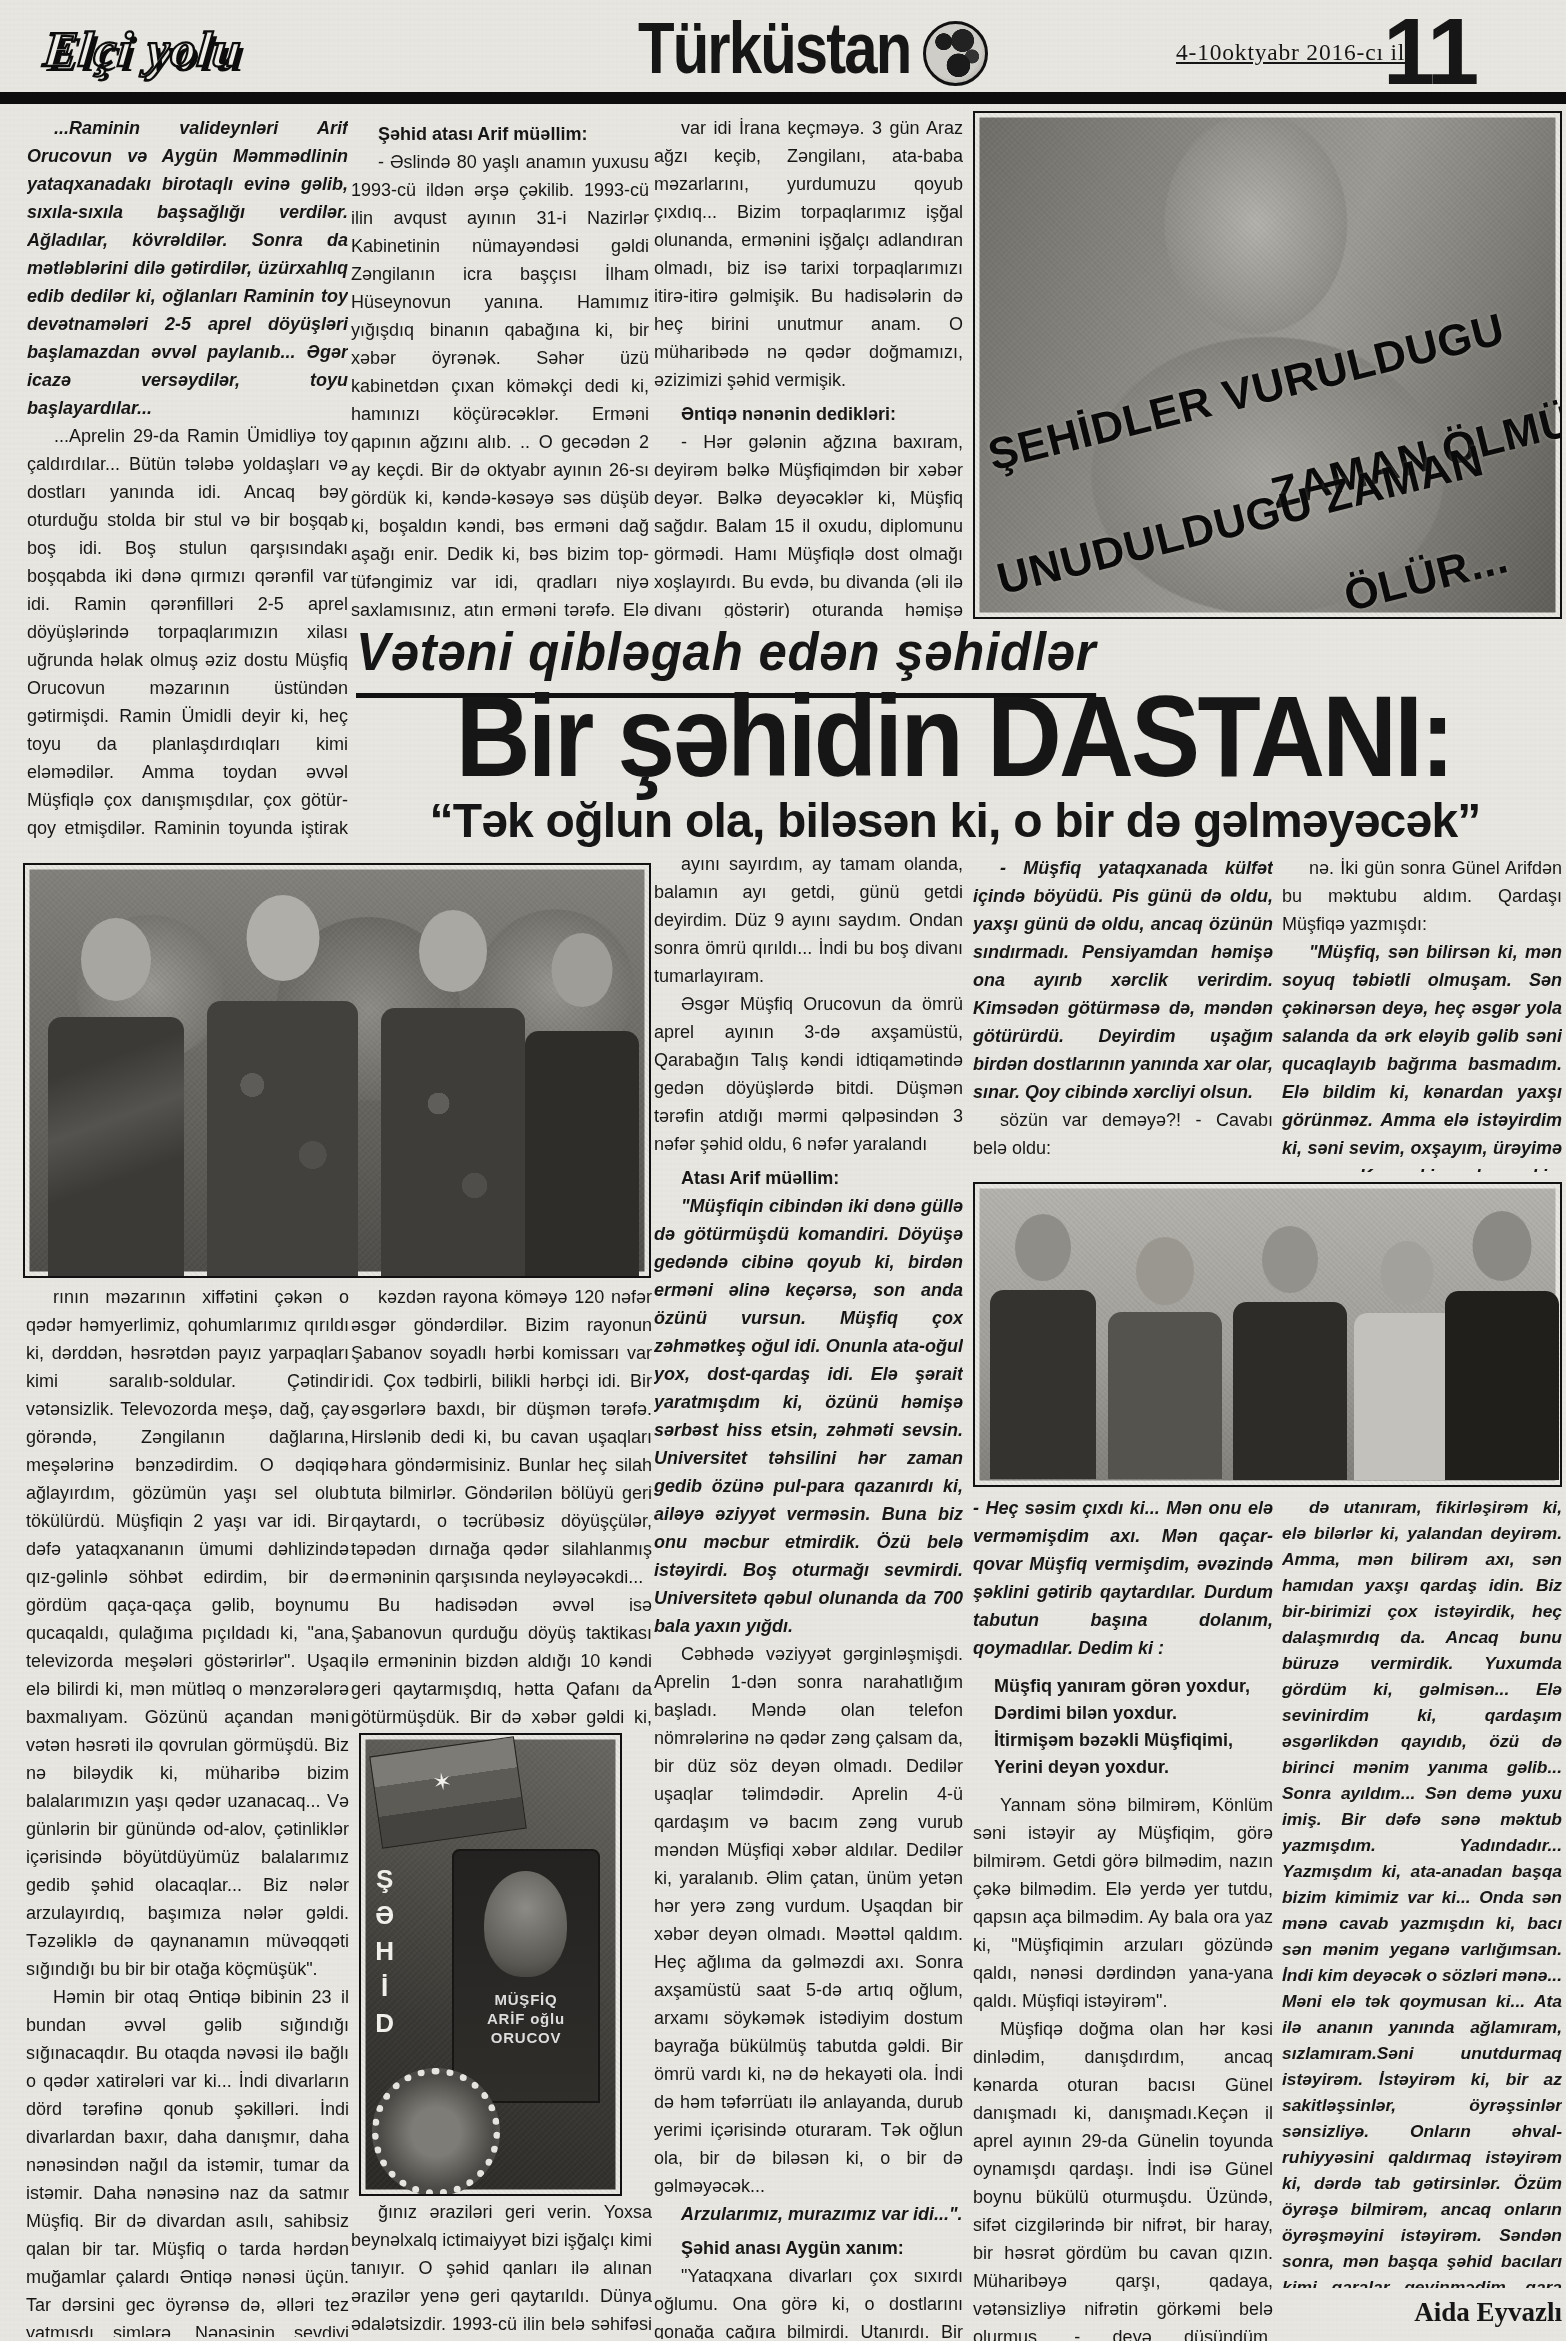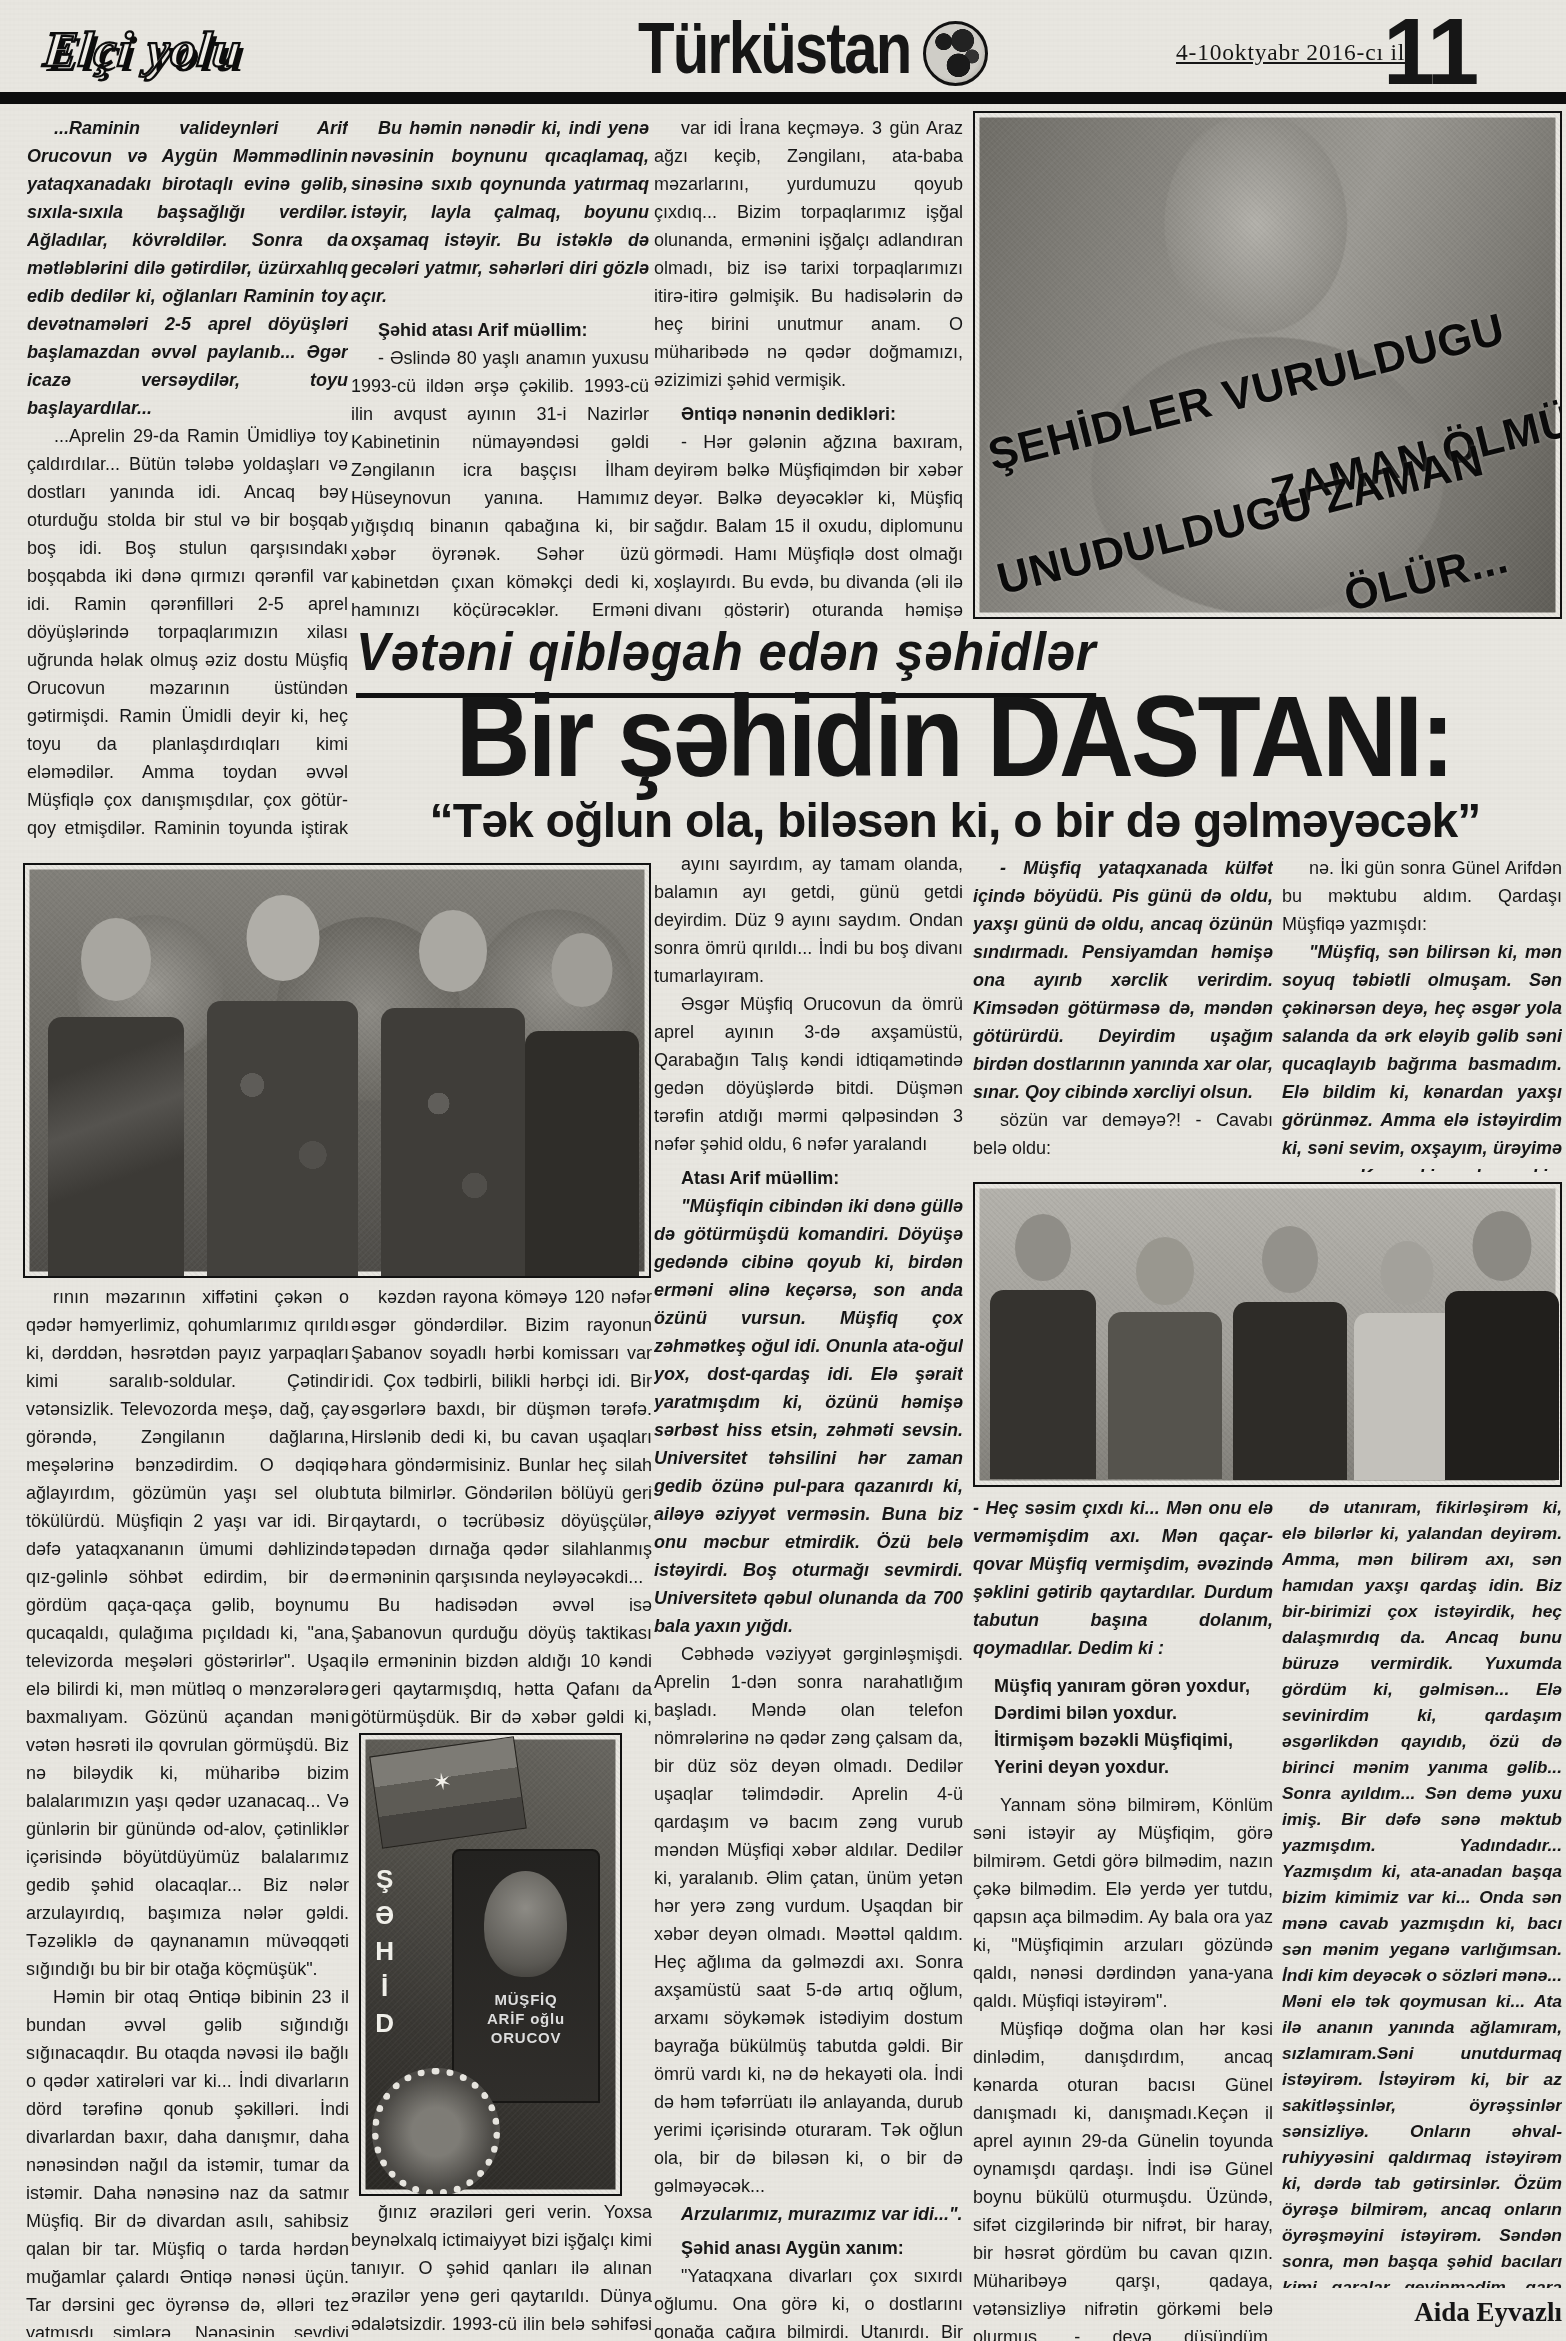--- a/index.html
+++ b/index.html
@@ -76,21 +76,20 @@
     <div class="overlayTxt" style="left:297px;top:356px;">ZAMAN ÖLMÜR</div>
     <div class="overlayTxt" style="left:23px;top:442px;">UNUDULDUGU ZAMAN</div>
     <div class="overlayTxt" style="left:370px;top:459px;">ÖLÜR...</div>
   </div>
 
   <div class="abs col" style="left:27px;top:114px;width:321px;height:729px;">
       <p class="para bi">...Raminin valideynləri Arif Orucovun və Aygün Məmmədlinin yataqxanadakı birotaqlı evinə gəlib, sıxıla-sıxıla başsağlığı verdilər. Ağladılar, kövrəldilər. Sonra da mətləblərini dilə gətirdilər, üzürxahlıq edib dedilər ki, oğlanları Raminin toy devətnamələri 2-5 aprel döyüşləri başlamazdan əvvəl paylanıb... Əgər icazə versəydilər, toyu başlayardılar...</p>
       <p class="para n">...Aprelin 29-da Ramin Ümidliyə toy çaldırdılar... Bütün tələbə yoldaşları və dostları yanında idi. Ancaq bəy oturduğu stolda bir stul və bir boşqab boş idi. Boş stulun qarşısındakı boşqabda iki dənə qırmızı qərənfil var idi. Ramin qərənfilləri 2-5 aprel döyüşlərində torpaqlarımızın xilası uğrunda həlak olmuş əziz dostu Müşfiq Orucovun məzarının üstündən gətirmişdi. Ramin Ümidli deyir ki, heç toyu da planlaşdırdıqları kimi eləmədilər. Amma toydan əvvəl Müşfiqlə çox danışmışdılar, çox götür-qoy etmişdilər. Raminin toyunda iştirak etsin deyə, əsgər Müşfiq Orucov ona düşən ezamiyyəti komandirindən xahiş edib, aprelin sonuna saxlamışdı.</p>
     </div>
   <div class="abs col" style="left:351px;top:114px;width:298px;height:504px;">
-      <p class="para bi">Bu həmin nənədir ki, indi yenə nəvəsinin boynunu qıcaqlamaq, sinəsinə sıxıb qoynunda yatırmaq istəyir, layla çalmaq, boyunu oxşamaq istəyir. Bu istəklə də gecələri yatmır, səhərləri diri gözlə açır.</p>
       <p class="para b">Şəhid atası Arif müəllim:</p>
       <p class="para n">- Əslində 80 yaşlı anamın yuxusu 1993-cü ildən ərşə çəkilib. 1993-cü ilin avqust ayının 31-i Nazirlər Kabinetinin nümayəndəsi gəldi Zəngilanın icra başçısı İlham Hüseynovun yanına. Hamımız yığışdıq binanın qabağına ki, bir xəbər öyrənək. Səhər üzü kabinetdən çıxan köməkçi dedi ki, hamınızı köçürəcəklər. Erməni qapının ağzını alıb. .. O gecədən 2 ay keçdi. Bir də oktyabr ayının 26-sı gördük ki, kəndə-kəsəyə səs düşüb ki, boşaldın kəndi, bəs erməni dağ aşağı enir. Dedik ki, bəs bizim top-tüfəngimiz var idi, qradları niyə saxlamısınız, atın erməni tərəfə. Elə həmin ərəfədə mər-</p>
     </div>
   <div class="abs col" style="left:654px;top:114px;width:309px;height:504px;">
       <p class="para n">var idi İrana keçməyə. 3 gün Araz ağzı keçib, Zəngilanı, ata-baba məzarlarını, yurdumuzu qoyub çıxdıq... Bizim torpaqlarımız işğal olunanda, ermənini işğalçı adlandıran olmadı, biz isə tarixi torpaqlarımızı itirə-itirə gəlmişik. Bu hadisələrin də heç birini unutmur anam. O müharibədə nə qədər doğmamızı, əzizimizi şəhid vermişik.</p>
       <p class="para b">Əntiqə nənənin dedikləri:</p>
       <p class="para n">- Hər gələnin ağzına baxıram, deyirəm bəlkə Müşfiqimdən bir xəbər deyər. Bəlkə deyəcəklər ki, Müşfiq sağdır. Balam 15 il oxudu, diplomunu görmədi. Hamı Müşfiqlə dost olmağı xoşlayırdı. Bu evdə, bu divanda (əli ilə divanı göstərir) oturanda həmişə Müşfiqi tumarlayardım. Müşfiq əsgər gedəndən sonra, bir dəfə Arifi tumarladım. Soruşdu ki, ana, nə olub, niyə belə edirsən. Dedim ay bala, əlim Müşfiqə elə öyrənib ki... elə vərdişkar olmuşam. Mən Müşfiqimin gününü,</p>
     </div>
 
   <div class="abs kicker" style="left:356px;top:621px;">Vətəni qibləgah edən şəhidlər</div>

